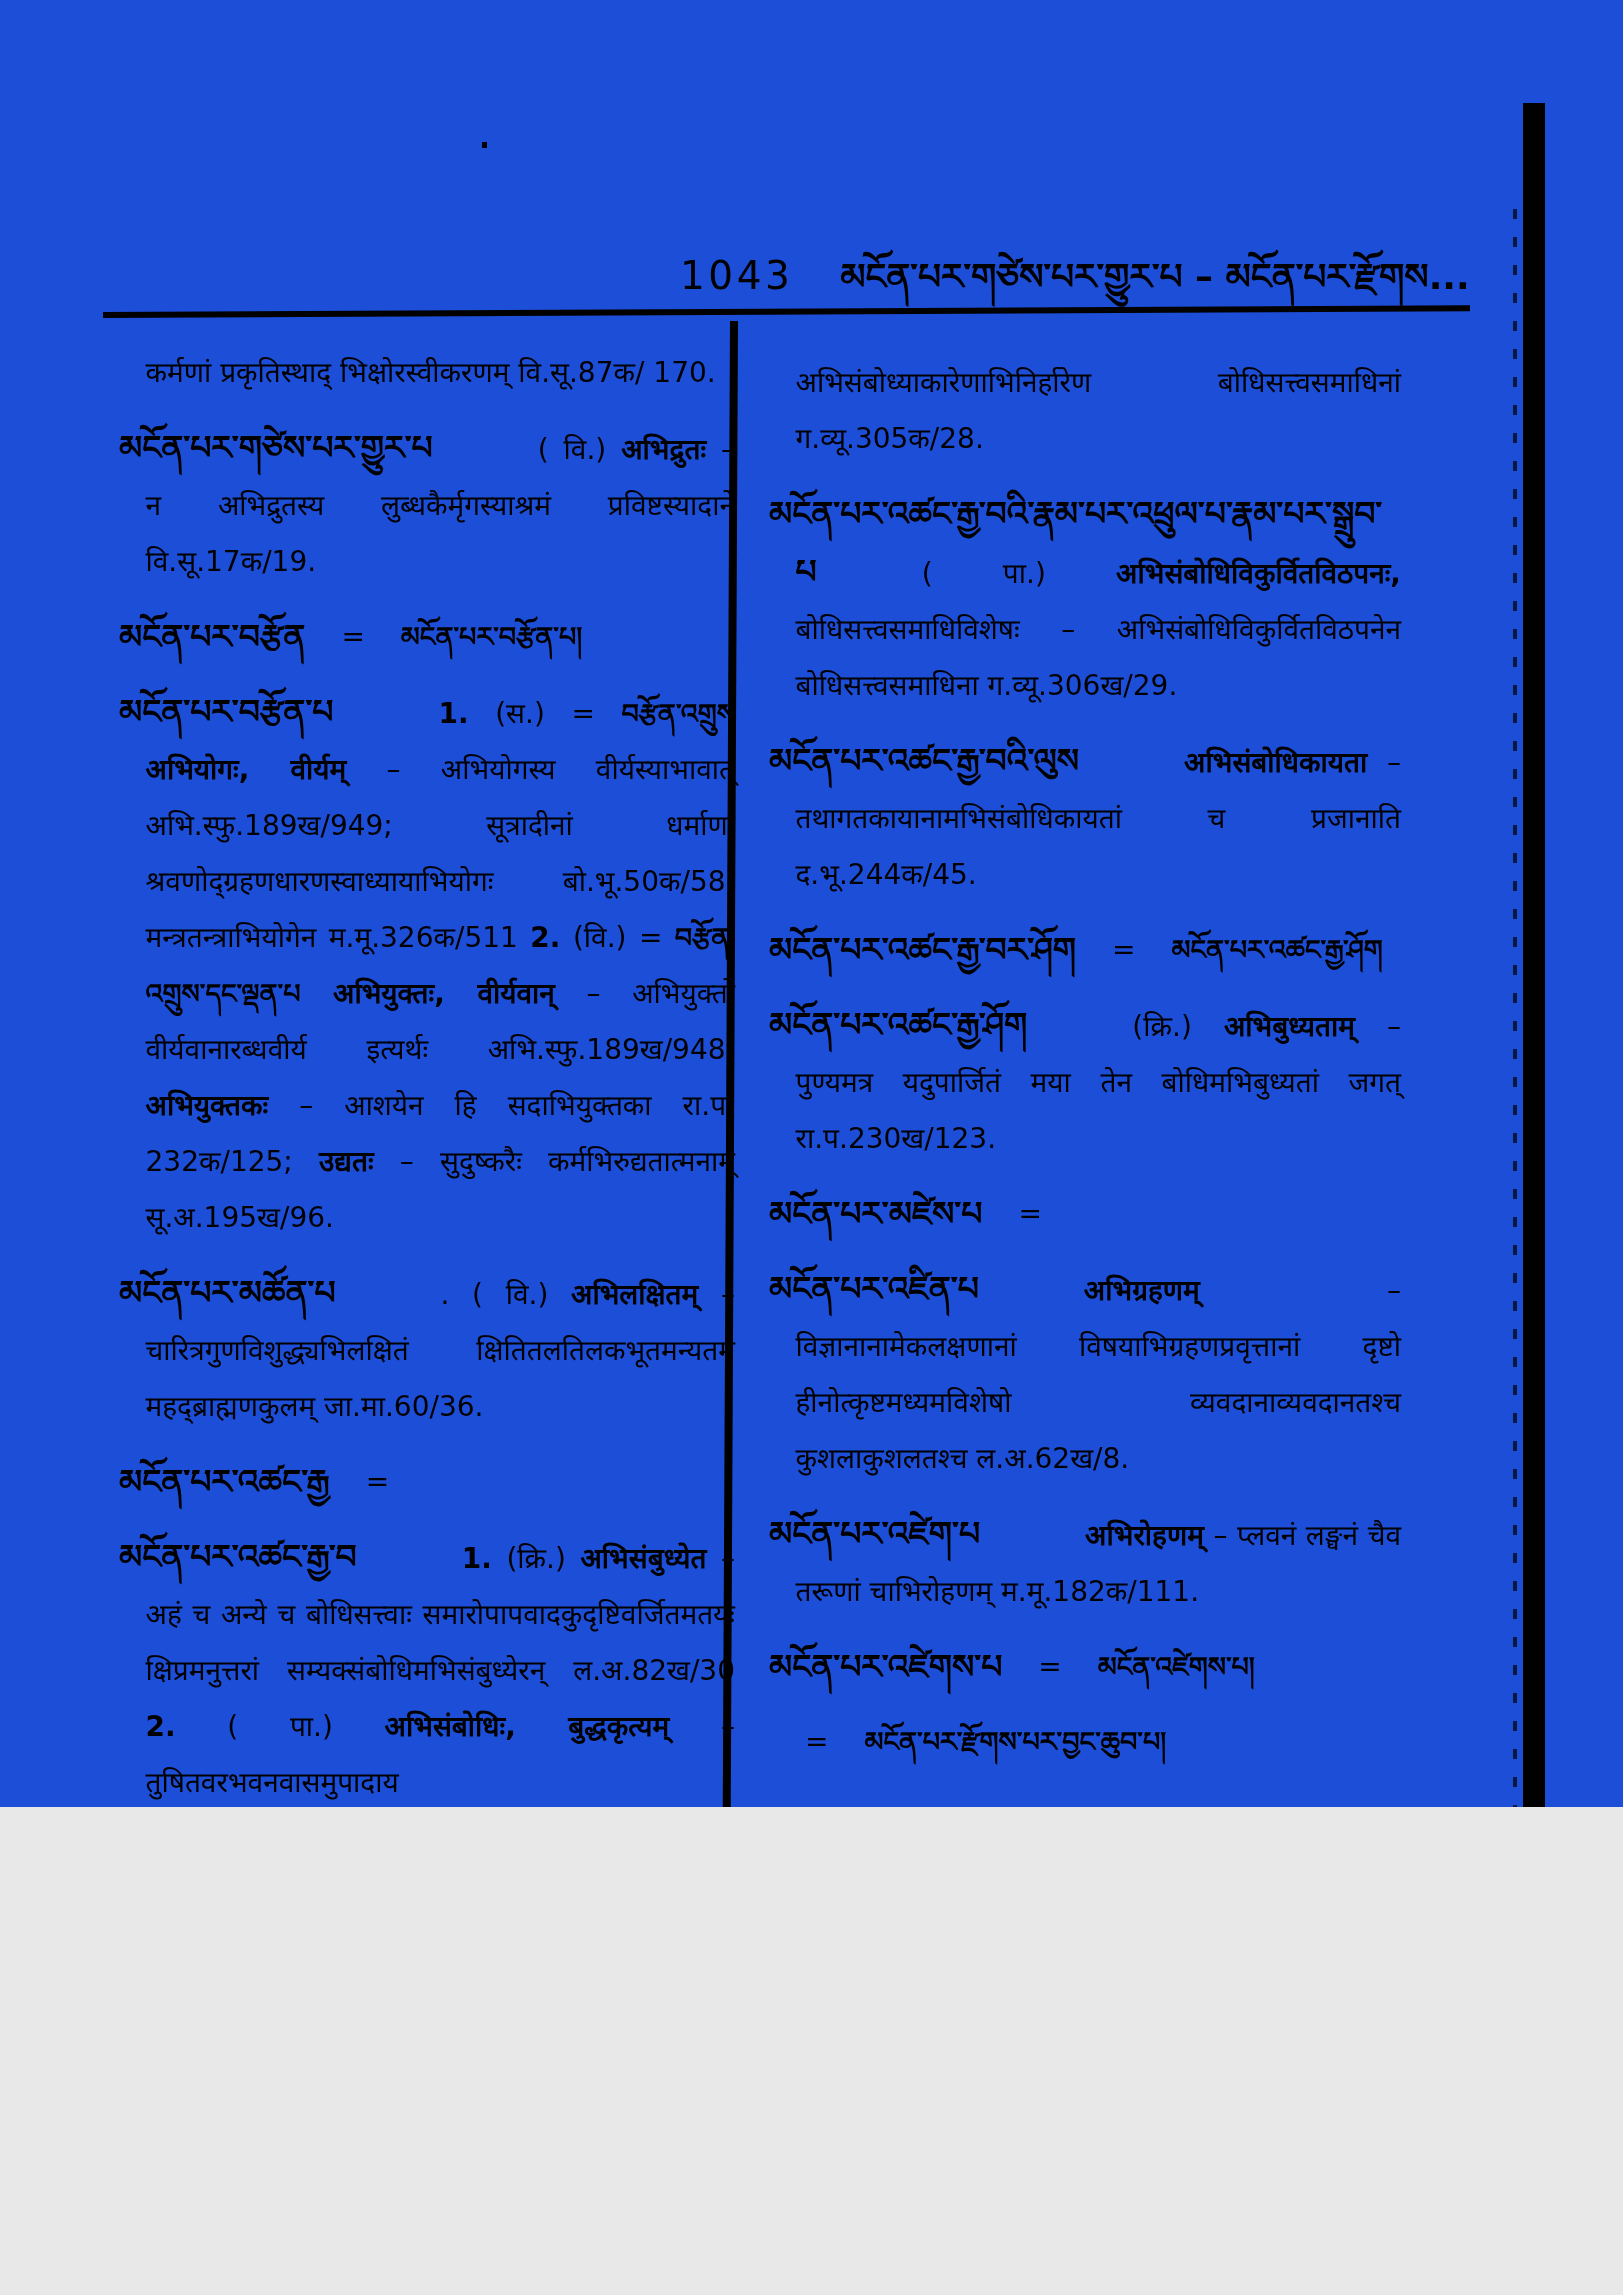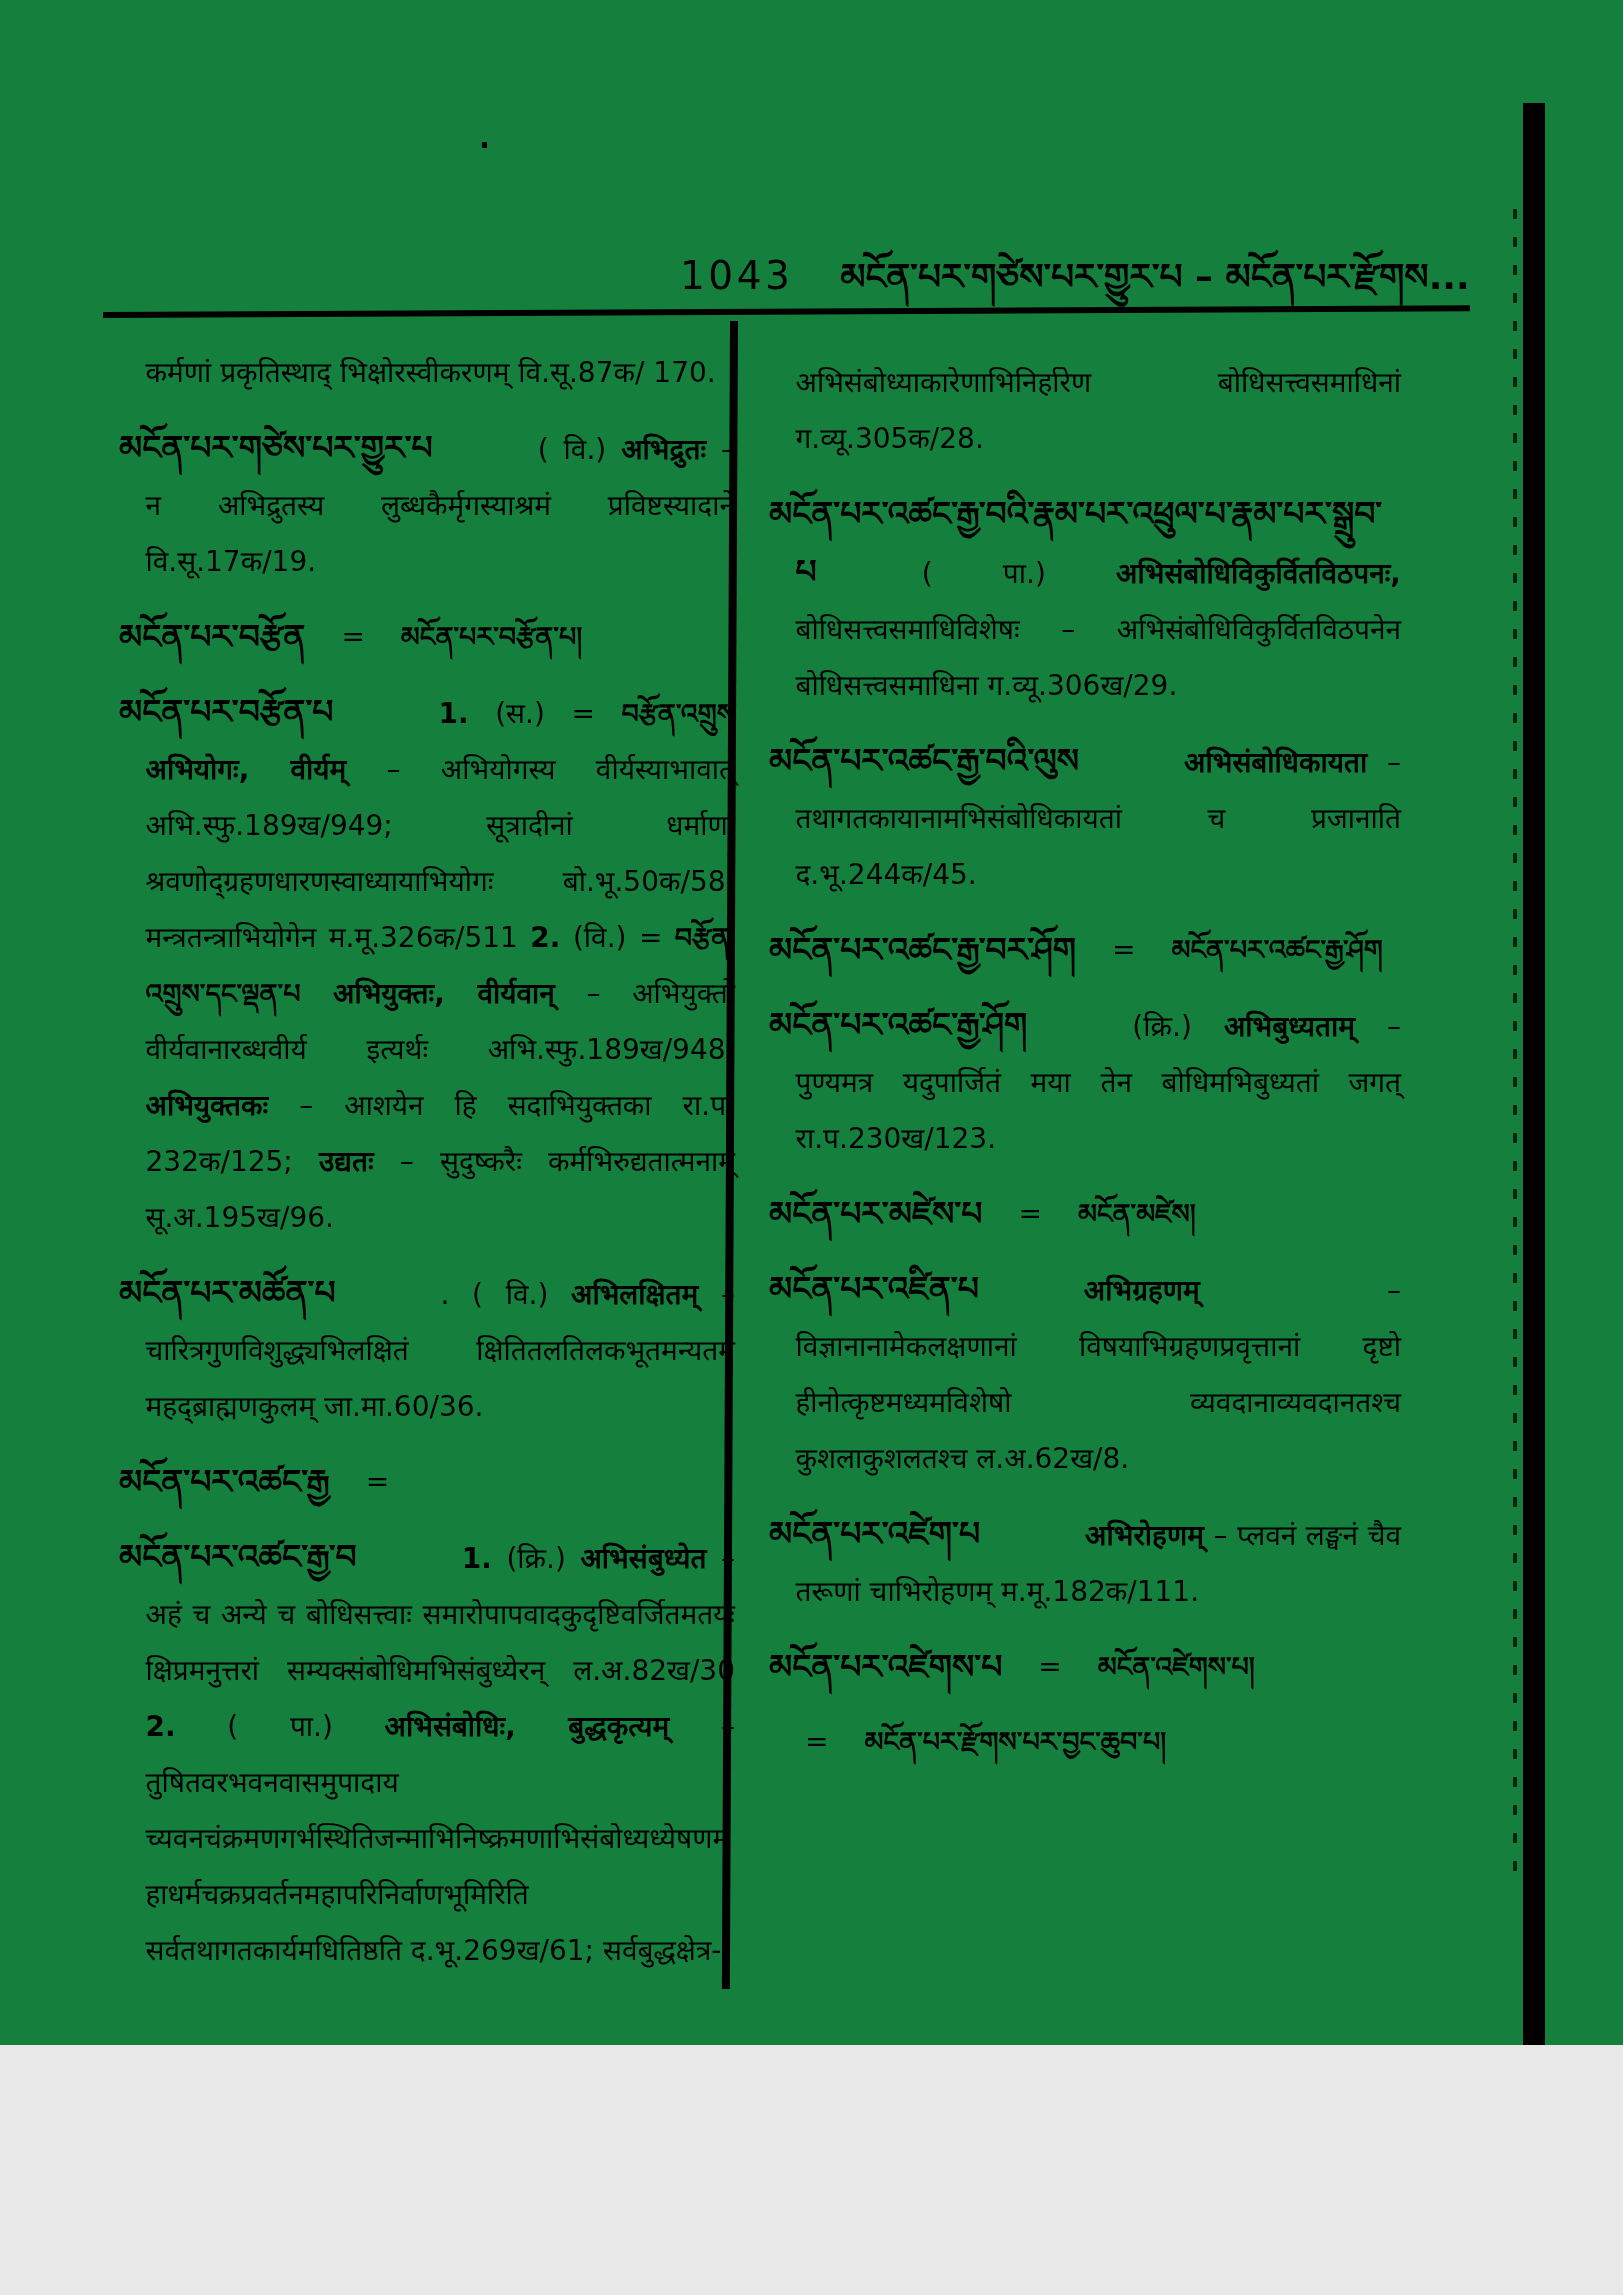--- a/index.html
+++ b/index.html
@@ -1,19 +1,19 @@
 <!DOCTYPE html>
 <html style="font-size:11px"><head>
 <meta charset="utf-8">
 <style>
   html,body{margin:0;padding:0;background:#e8e8e8;}
   .page{
     position:relative;
-    width:1623px;height:2045px;
-    background:#15803d;
+    width:1623px;height:1807px;
+    background:#1d4ed8;
     font-family:"DejaVu Sans",sans-serif;
     color:#000;
     overflow:hidden;
   }
   
   .header{
     position:absolute;top:236px;left:680px;
     display:flex;align-items:baseline;gap:47px;
     white-space:nowrap;
   }
@@ -105,21 +105,20 @@
       <p class="entry norm"><span class="run tib-head">མངོན་པར་འཚང་རྒྱ་བའི་ལུས</span><span class="run gap"></span><span class="run lede">अभिसंबोधिकायता</span><span class="run body"> – तथागतकायानामभिसंबोधिकायतां च प्रजानाति द.भू.244क/45.</span></p>
       <p class="entry eq">
         <span class="run tib-head">མངོན་པར་འཚང་རྒྱ་བར་ཤོག</span>
         <span class="run eqsign">=</span>
         <span class="run tib">མངོན་པར་འཚང་རྒྱ་ཤོག</span>
       </p>
       <p class="entry norm"><span class="run tib-head">མངོན་པར་འཚང་རྒྱ་ཤོག</span><span class="run gap"></span><span class="run tag">(क्रि.) </span><span class="run lede">अभिबुध्यताम्</span><span class="run body"> – पुण्यमत्र यदुपार्जितं मया तेन बोधिमभिबुध्यतां जगत् रा.प.230ख/123.</span></p>
       <p class="entry eq">
         <span class="run tib-head">མངོན་པར་མཛེས་པ</span>
         <span class="run eqsign">=</span>
-        <span class="run tib">མངོན་མཛེས།</span>
       </p>
       <p class="entry norm"><span class="run tib-head">མངོན་པར་འཛིན་པ</span><span class="run gap"></span><span class="run lede">अभिग्रहणम्</span><span class="run body"> – विज्ञानानामेकलक्षणानां विषयाभिग्रहणप्रवृत्तानां दृष्टो हीनोत्कृष्टमध्यमविशेषो व्यवदानाव्यवदानतश्च कुशलाकुशलतश्च ल.अ.62ख/8.</span></p>
       <p class="entry norm"><span class="run tib-head">མངོན་པར་འཛེག་པ</span><span class="run gap"></span><span class="run lede">अभिरोहणम्</span><span class="run body"> – प्लवनं लङ्घनं चैव तरूणां चाभिरोहणम् म.मू.182क/111.</span></p>
       <p class="entry eq">
         <span class="run tib-head">མངོན་པར་འཛེགས་པ</span>
         <span class="run eqsign">=</span>
         <span class="run tib">མངོན་འཛེགས་པ།</span>
       </p>
       <p class="entry eq">
         <span class="run eqsign">=</span>

